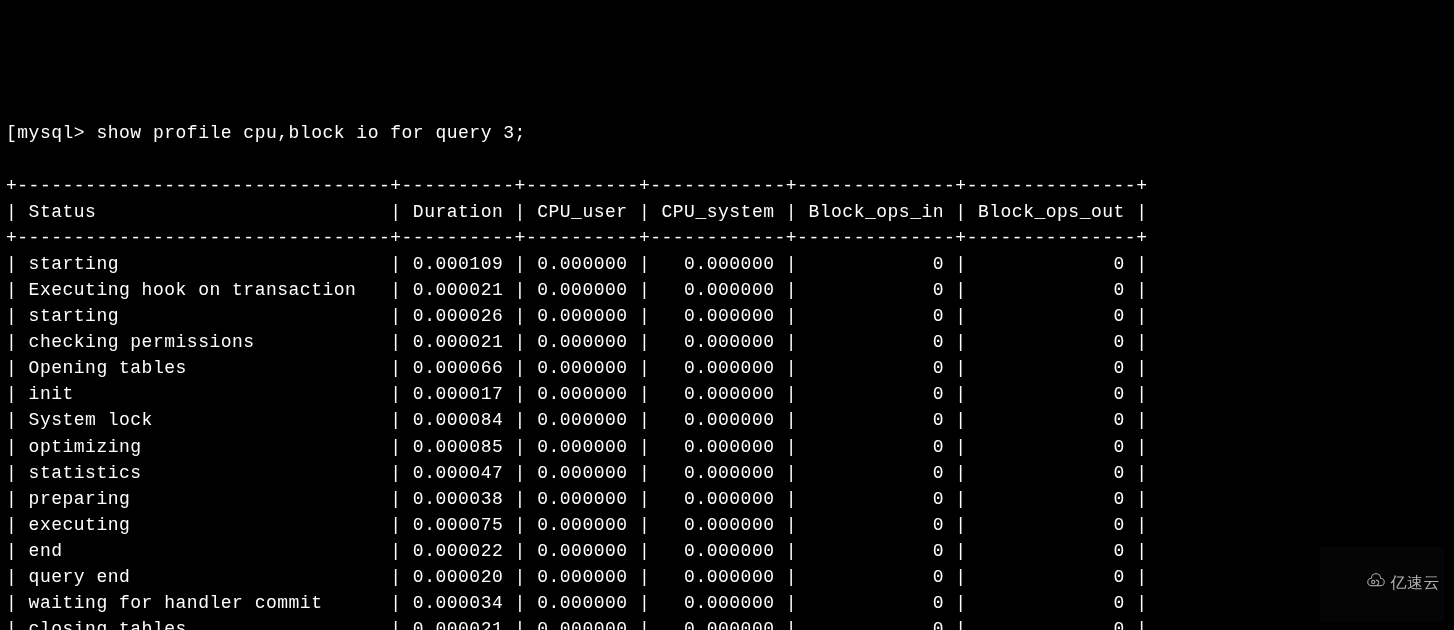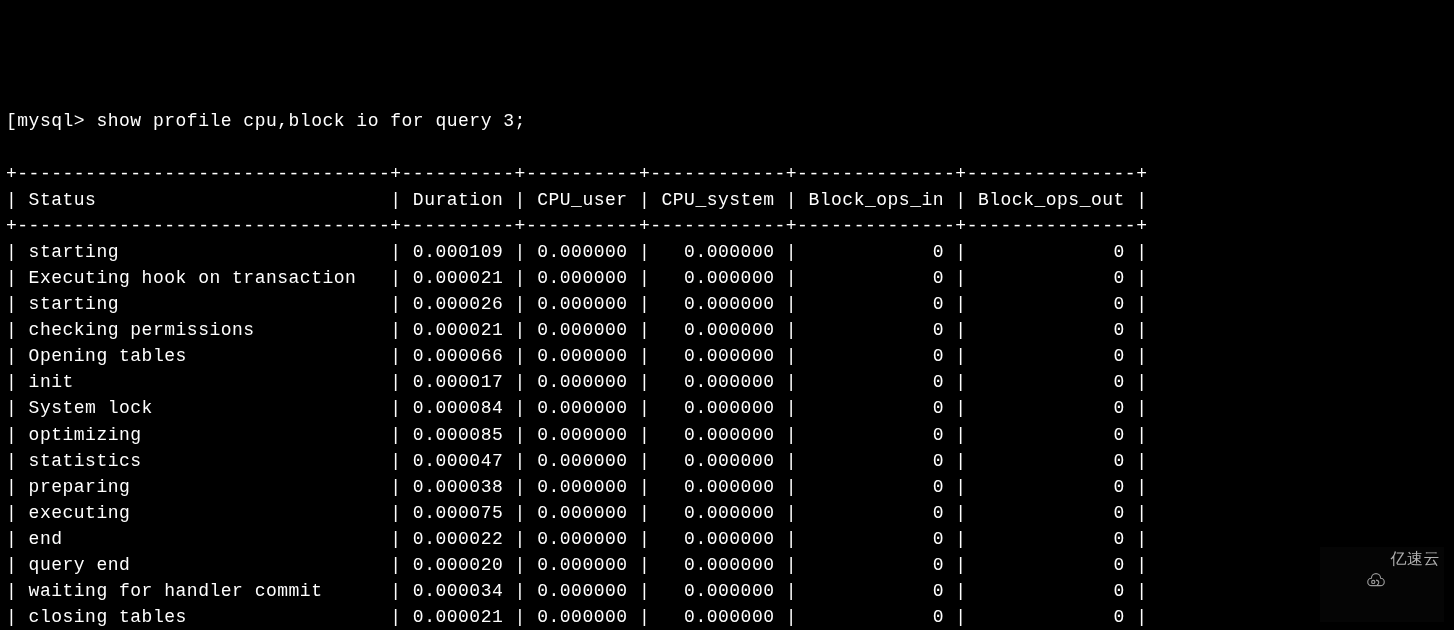--- a/index.html
+++ b/index.html
@@ -16,32 +16,33 @@
       padding: 4px 6px;
       white-space: pre;
       letter-spacing: 0.5px;
       width: 1454px;
       height: 630px;
       overflow: hidden;
       position: relative;
     }
     .prompt-line {
       white-space: pre;
+      margin-top: 12px;
     }
     .table-line {
       white-space: pre;
     }
     .watermark {
       position: absolute;
       bottom: 8px;
       right: 10px;
       color: #b0b0b0;
       font-size: 16px;
       display: flex;
-      align-items: flex-start;
+      align-items: center;
       gap: 4px;
       background: rgba(255,255,255,0.02);
       padding: 2px 4px;
     }
     .watermark svg {
       width: 22px;
       height: 16px;
     }
   </style>
 </head>

